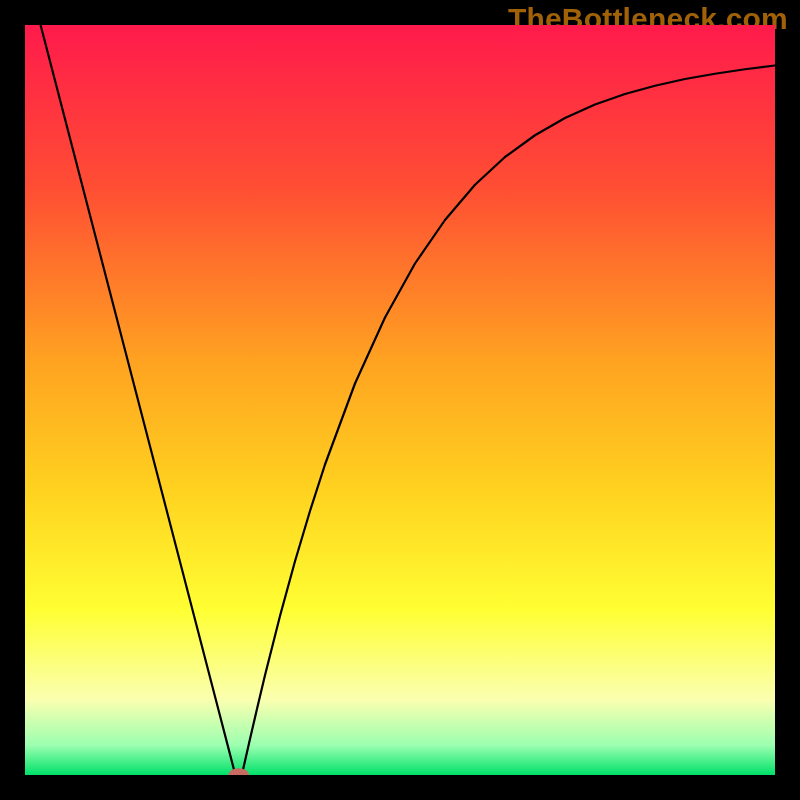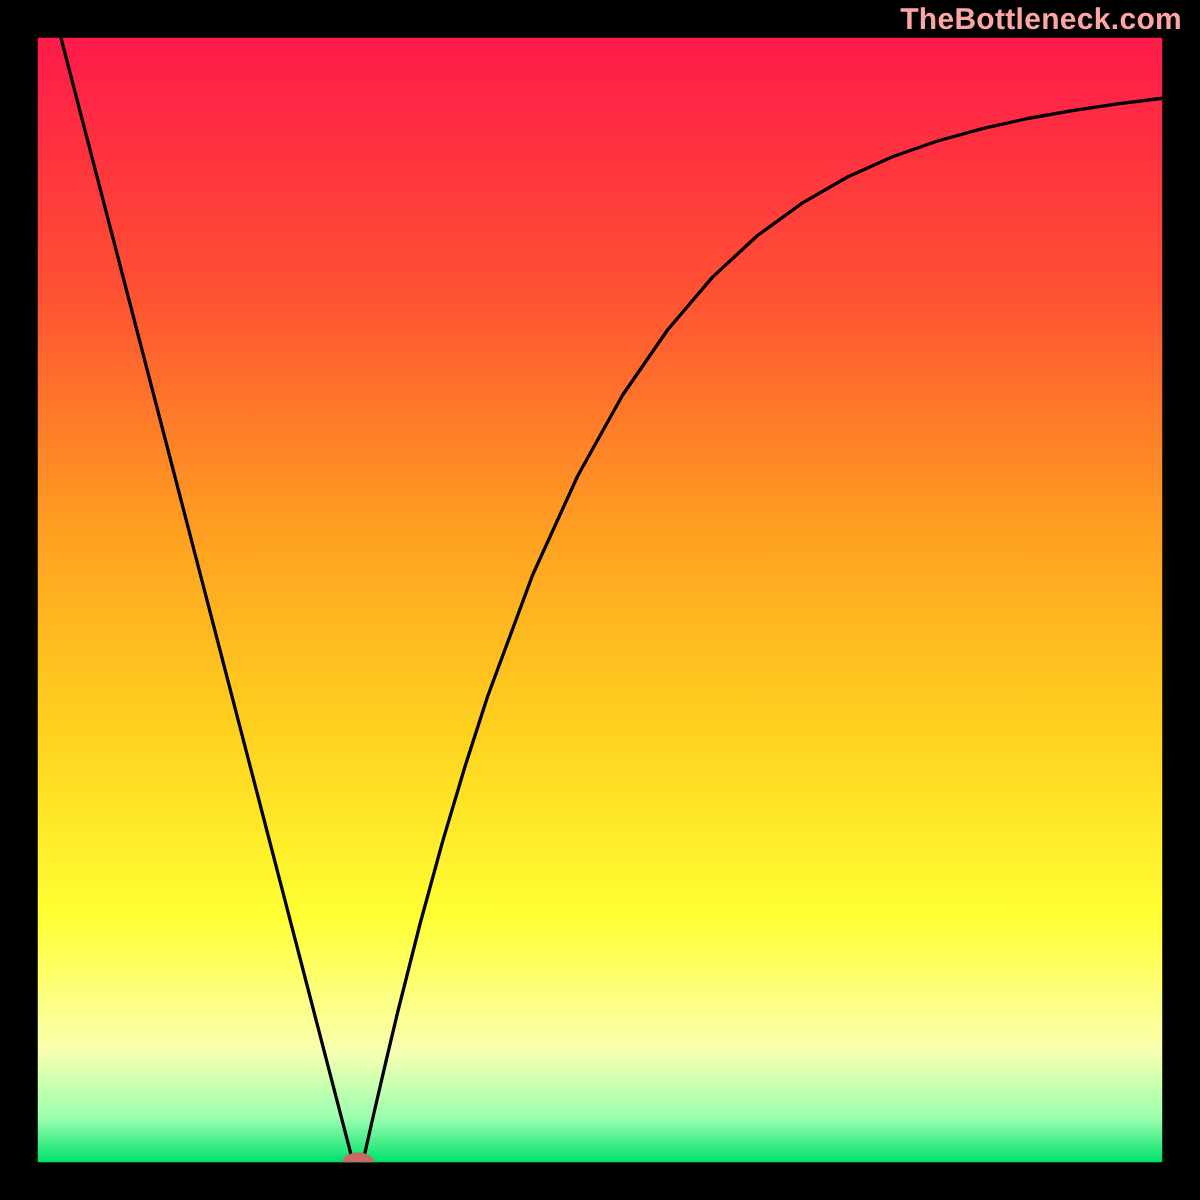--- a/index.html
+++ b/index.html
@@ -23,22 +23,22 @@
     position: absolute;
     left: 25px;
     top: 25px;
     width: 750px;
     height: 750px;
   }
   .watermark {
     position: absolute;
     top: 2px;
     right: 12px;
-    color: #fca5a5;
-    font-size: 20px;
+    color: #a16207;
+    font-size: 30px;
     font-weight: 600;
     font-family: Arial, sans-serif;
     letter-spacing: 0.2px;
   }
   svg {
     display: block;
   }
 </style>
 </head>
 <body>

